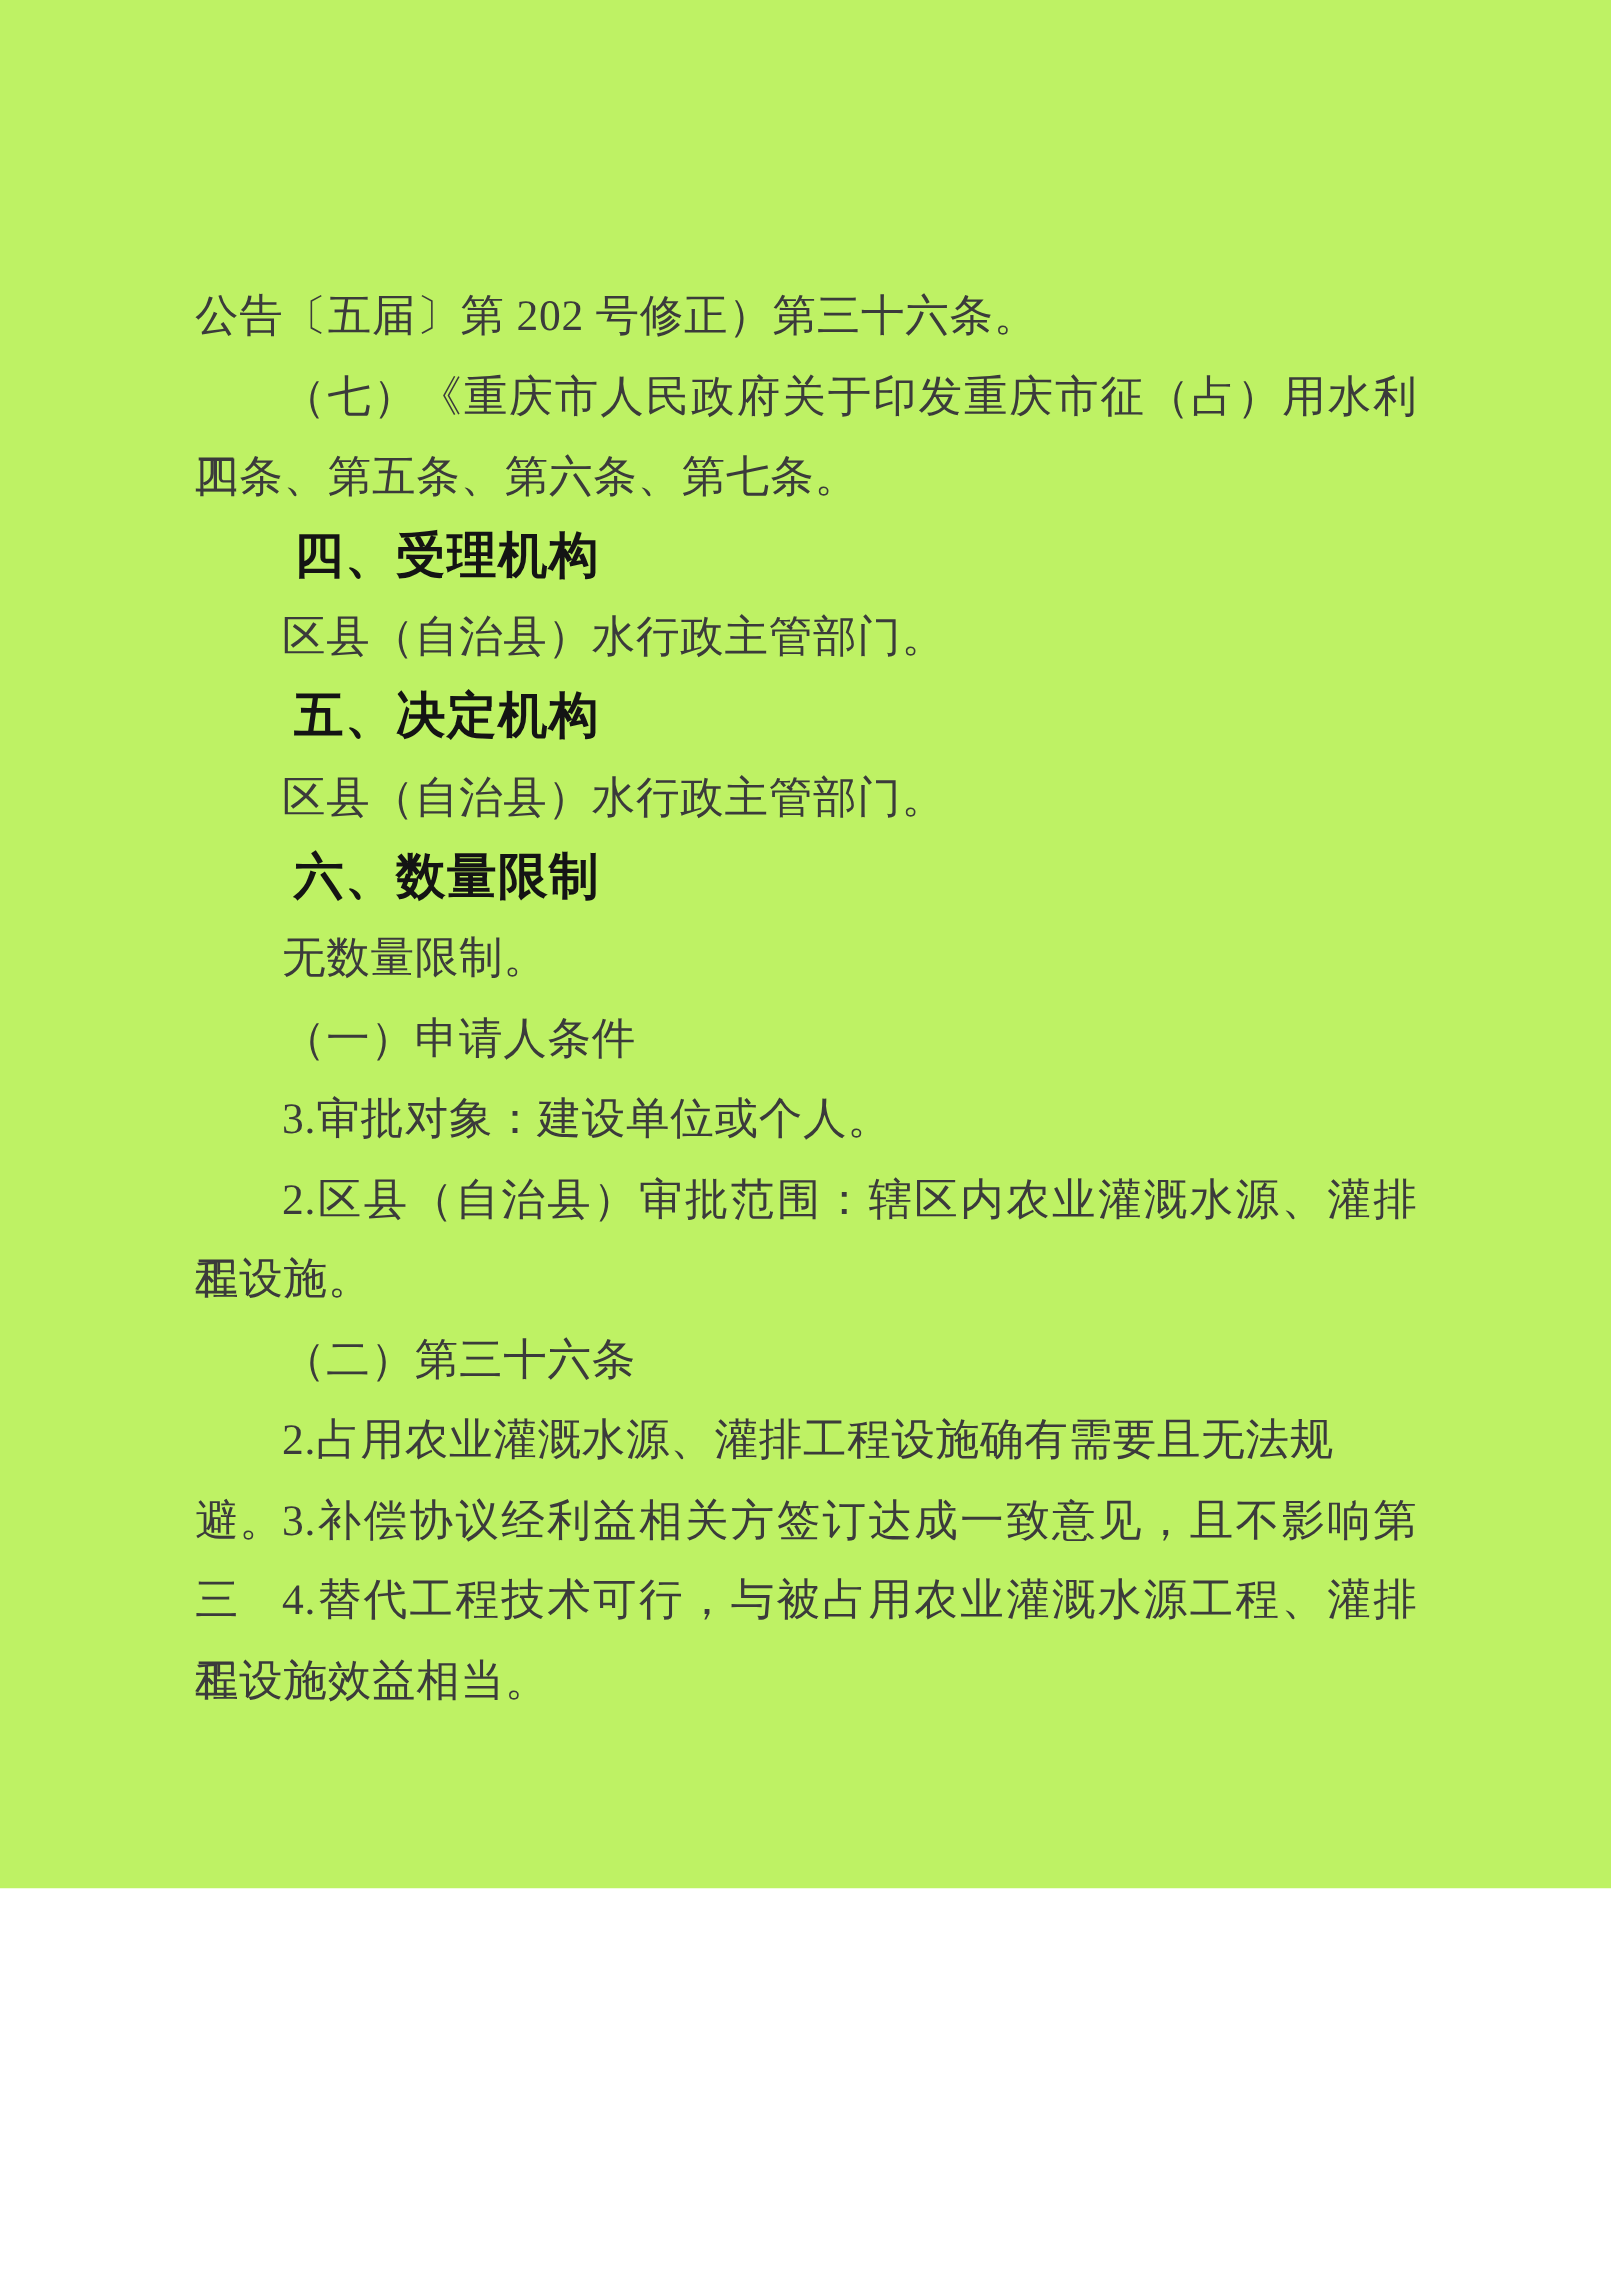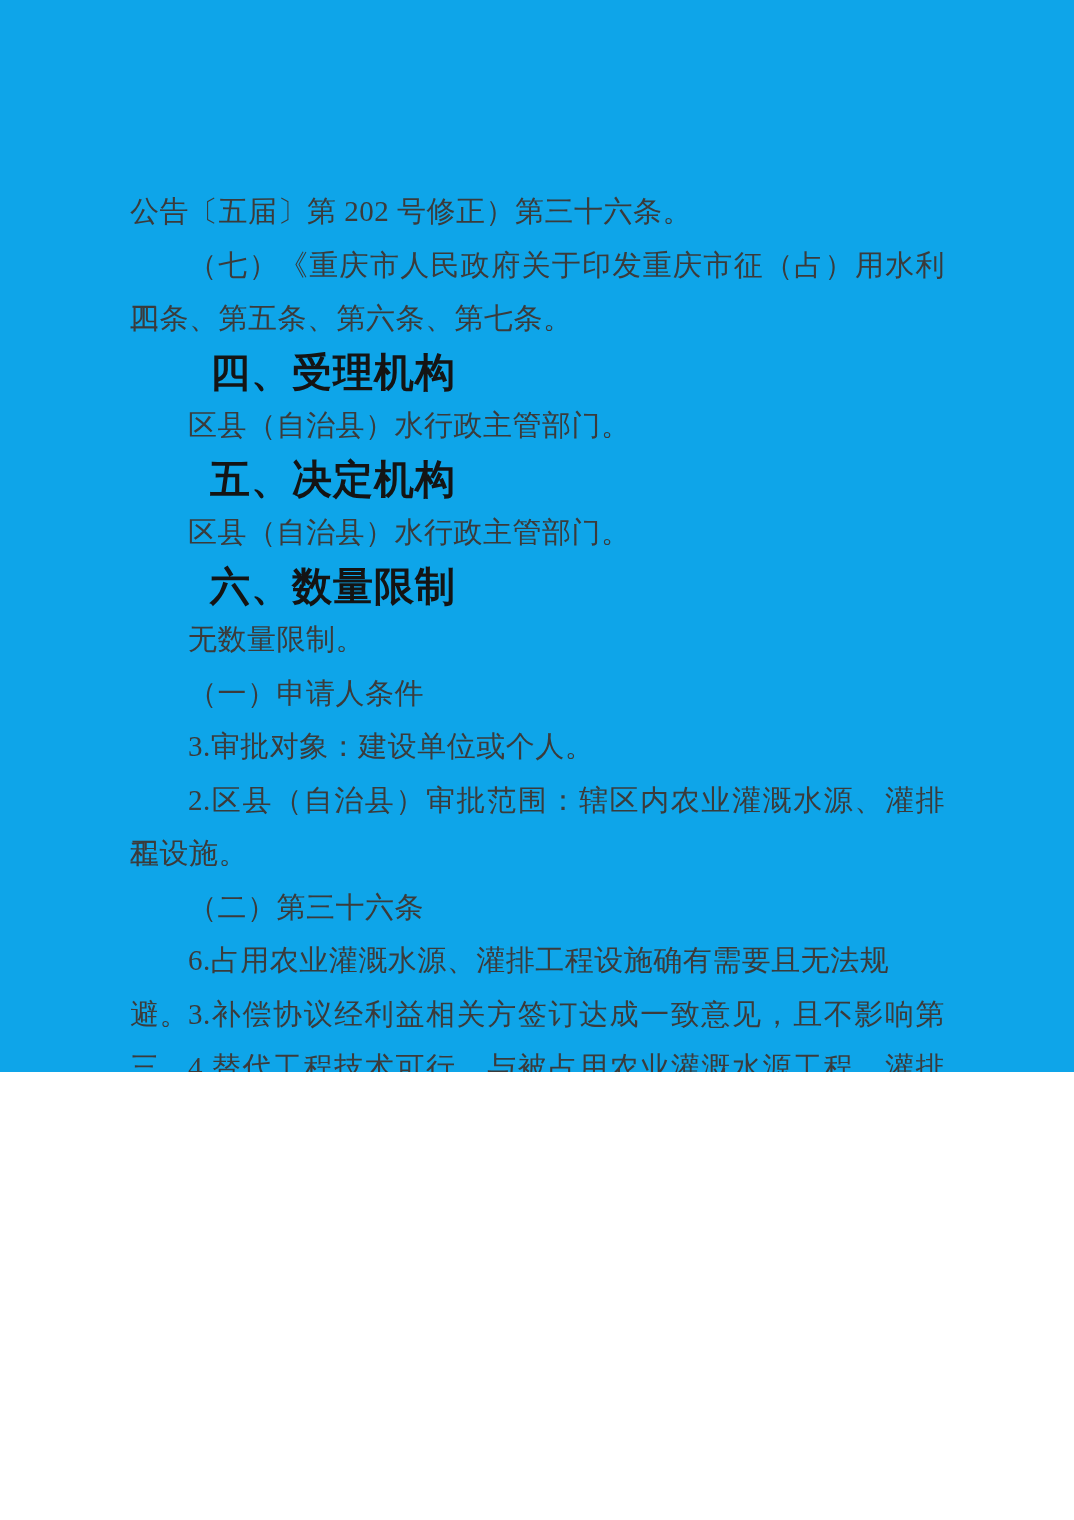--- a/index.html
+++ b/index.html
@@ -3,22 +3,22 @@
 <meta charset="utf-8">
 <style>
   html, body {
     margin: 0;
     padding: 0;
     background: #ffffff;
   }
   .doc-page {
     position: relative;
     width: 1074px;
-    height: 1072px;
-    background: #0ea5e9;
+    height: 1259px;
+    background: #bef264;
     overflow: hidden;
     font-family: "Liberation Serif", "DejaVu Serif", serif;
   }
   .content {
     position: absolute;
     top: 185px;
     left: 130px;
     width: 815px;
   }
   .line {
@@ -31,24 +31,24 @@
   }
   .line.indent {
     text-indent: 2em;
   }
   .line.stretch {
     text-align: justify;
     text-align-last: justify;
     text-justify: inter-character;
   }
   .line.heading {
-    font-family: Liberation Sans, sans-serif;
+    font-family: Liberation Mono, monospace;
     font-weight: 700;
     color: #141414;
-    font-size: 40px;
+    font-size: 33px;
     letter-spacing: 1px;
   }
   .footer-line {
     height: 53.5px;
     line-height: 53.5px;
     font-size: 26px;
     color: #3b3b3b;
     letter-spacing: 2px;
     font-family: "Liberation Serif", "DejaVu Serif", serif;
   }
@@ -65,18 +65,18 @@
       <div class="line indent">区县（自治县）水行政主管部门。</div>
       <div class="line heading indent">五、决定机构</div>
       <div class="line indent">区县（自治县）水行政主管部门。</div>
       <div class="line heading indent">六、数量限制</div>
       <div class="line indent">无数量限制。</div>
       <div class="line indent">（一）申请人条件</div>
       <div class="line indent">3.审批对象：建设单位或个人。</div>
       <div class="line indent stretch">2.区县（自治县）审批范围：辖区内农业灌溉水源、灌排工</div>
       <div class="line">程设施。</div>
       <div class="line indent">（二）第三十六条</div>
-      <div class="line indent">6.占用农业灌溉水源、灌排工程设施确有需要且无法规避。</div>
+      <div class="line indent">2.占用农业灌溉水源、灌排工程设施确有需要且无法规避。</div>
       <div class="line indent stretch">3.补偿协议经利益相关方签订达成一致意见，且不影响第三</div>
       <div class="line indent stretch">4.替代工程技术可行，与被占用农业灌溉水源工程、灌排工</div>
       <div class="line">程设施效益相当。</div>
     </div>
 </div>
 
 </body></html>

